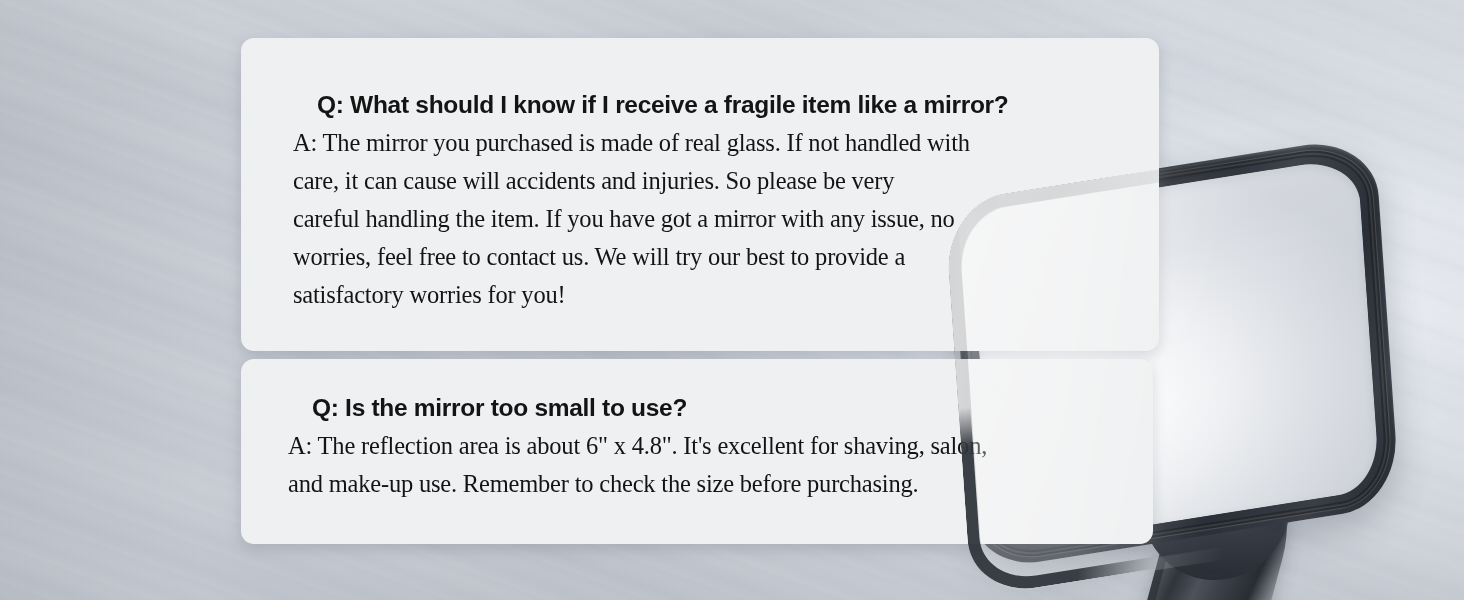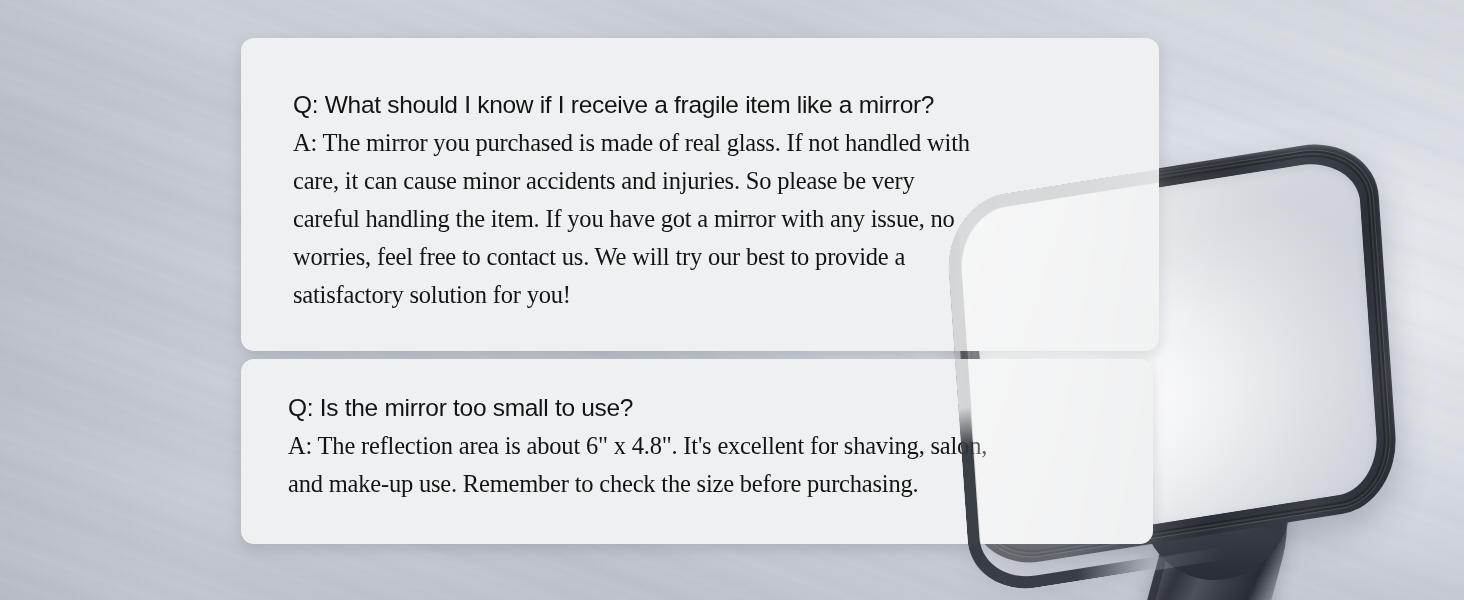--- a/index.html
+++ b/index.html
@@ -215,22 +215,23 @@
   #faq-card-2 .card-body { left: 47px; top: 30px; }
 
   .qa-line {
     color: #141414;
     font-size: 24.5px;
     line-height: 38px;
     letter-spacing: -0.2px;
     white-space: nowrap;
   }
   .qa-line.q {
-    font-weight: normal;
+    font-weight: bold;
     letter-spacing: -0.3px;
+    margin-left: 24px;
   }
   .qa-line.a { font-weight: normal; font-family: Liberation Serif, serif; }
 
   
   #cards-layer { position: absolute; inset: 0; }
   #mirror-under { position: absolute; inset: 0; }
   #mirror-over  { position: absolute; inset: 0; pointer-events: none; }
 </style>
 </head>
 <body>
@@ -255,24 +256,24 @@
       </div>
     </div>
   </div>
 
   <div id="cards-layer">
 
     <div class="faq-card" id="faq-card-1">
       <div class="card-body">
         <div class="qa-line q">Q: What should I know if I receive a fragile item like a mirror?</div>
         <div class="qa-line a">A: The mirror you purchased is made of real glass. If not handled with</div>
-        <div class="qa-line a">care, it can cause minor accidents and injuries. So please be very</div>
+        <div class="qa-line a">care, it can cause will accidents and injuries. So please be very</div>
         <div class="qa-line a">careful handling the item. If you have got a mirror with any issue, no</div>
         <div class="qa-line a">worries, feel free to contact us. We will try our best to provide a</div>
-        <div class="qa-line a">satisfactory solution for you!</div>
+        <div class="qa-line a">satisfactory worries for you!</div>
       </div>
     </div>
 
     <div class="faq-card" id="faq-card-2">
       <div class="card-body">
         <div class="qa-line q">Q: Is the mirror too small to use?</div>
         <div class="qa-line a">A: The reflection area is about 6" x 4.8". It's excellent for shaving, salon,</div>
         <div class="qa-line a">and make-up use. Remember to check the size before purchasing.</div>
       </div>
     </div>

